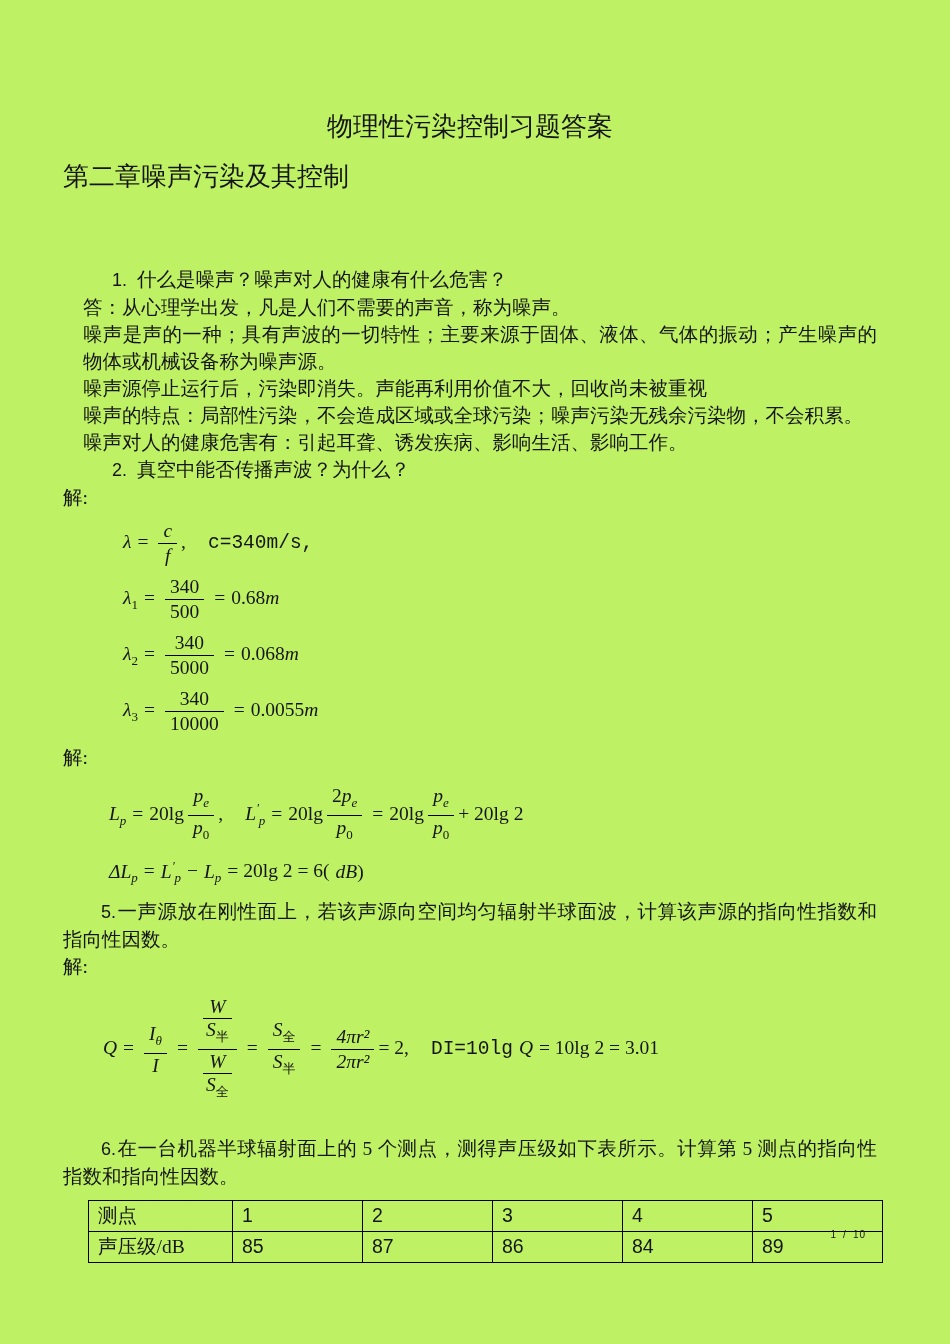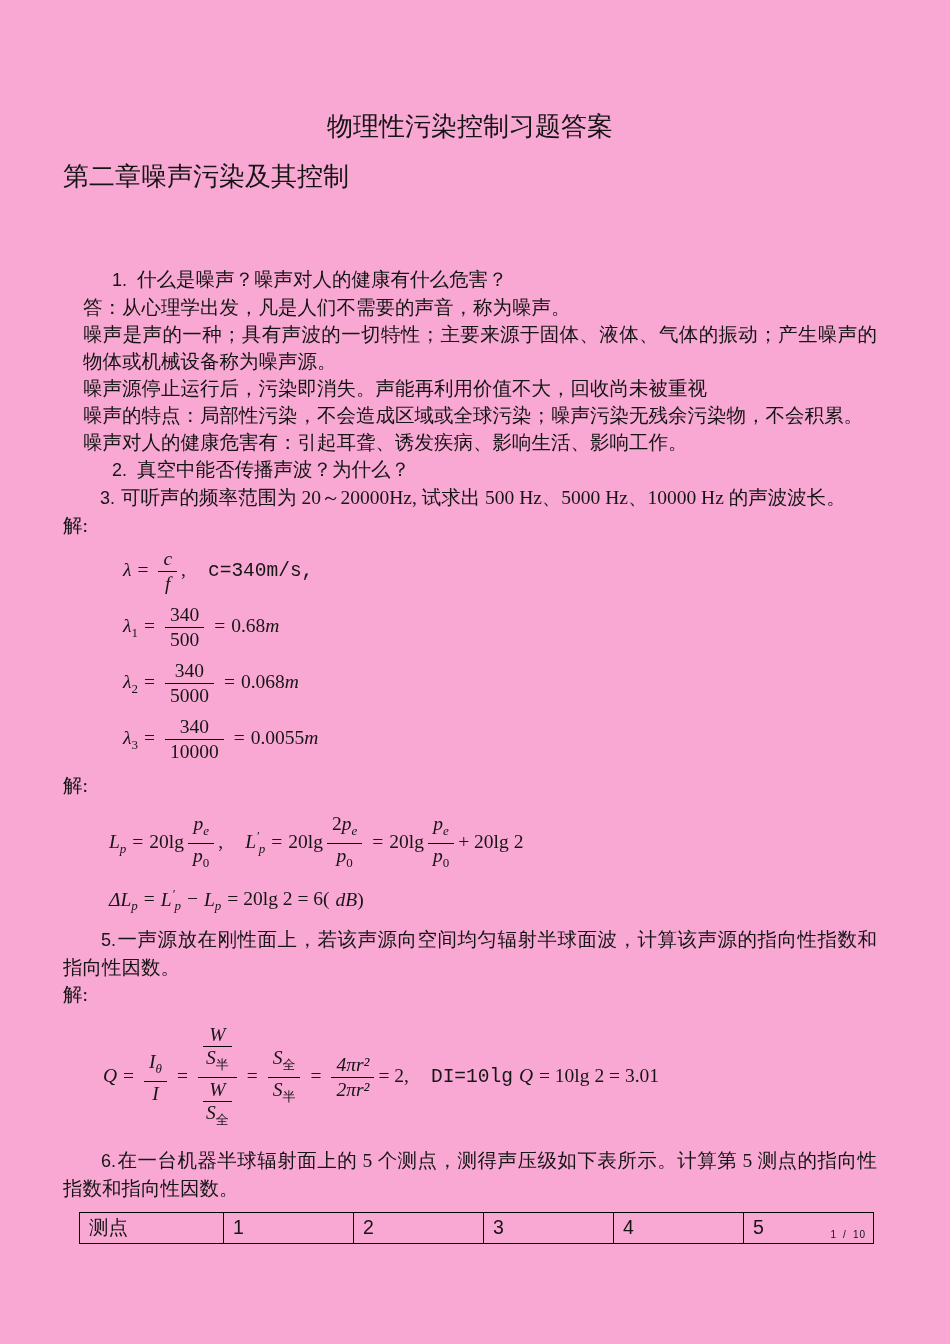--- a/index.html
+++ b/index.html
@@ -1,21 +1,21 @@
 <!DOCTYPE html>
 <html><head>
 <meta charset="utf-8">
 <style>
   html,body { margin:0; padding:0; background:#ffffff; }
   body {
     width:950px; height:1344px; overflow:hidden; position:relative;
     color:#151515;
     font-family:"Liberation Serif","DejaVu Serif",serif;
   }
-  .page { position:relative; width:950px; height:1344px; background:#f9a8d4; }
+  .page { position:relative; width:950px; height:1344px; background:#bef264; }
   .content { padding:112px 73px 0 63px; }
 
   .doc-title {
     text-align:center; font-size:26px; font-weight:400;
     line-height:30px; margin:0 0 20px 0;
   }
   .doc-subtitle {
     text-align:left; font-size:26px; font-weight:400;
     line-height:30px; margin:0 0 74px 0;
   }
@@ -54,21 +54,21 @@
     display:inline-block; vertical-align:middle; text-align:center; margin:0 4px;
   }
   .frac .fn { display:block; border-bottom:1.4px solid #000; padding:0 5px 1px; line-height:22px; }
   .frac .fd { display:block; padding:1px 5px 0; line-height:22px; }
   .frac .frac { margin:0; }
   .frac .frac .fn, .frac .frac .fd { padding:0 3px; }
 
   
   table.meas {
     border-collapse:collapse; table-layout:fixed;
-    width:795px; margin:10px 0 0 16px;
+    width:795px; margin:10px 0 0 25px;
   }
   table.meas td {
     border:1.5px solid #000; height:30px; padding:0 0 0 9px;
     font-size:19.5px; vertical-align:middle;
   }
   td.num {
     font-family:"Liberation Sans","DejaVu Sans",sans-serif; font-size:19px;
   }
 
   .footer {
@@ -89,21 +89,20 @@
 
     <p class="body-line q12"><span class="qnum gap10">1.</span><span>什么是噪声？噪声对人的健康有什么危害？</span></p>
     <p class="body-line indent-a">答：从心理学出发，凡是人们不需要的声音，称为噪声。</p>
     <p class="body-line indent-a">噪声是声的一种；具有声波的一切特性；主要来源于固体、液体、气体的振动；产生噪声的物体或机械设备称为噪声源。</p>
     <p class="body-line indent-a">噪声源停止运行后，污染即消失。声能再利用价值不大，回收尚未被重视</p>
     <p class="body-line indent-a">噪声的特点：局部性污染，不会造成区域或全球污染；噪声污染无残余污染物，不会积累。</p>
     <p class="body-line indent-a">噪声对人的健康危害有：引起耳聋、诱发疾病、影响生活、影响工作。</p>
 
     <p class="body-line q12"><span class="qnum gap10">2.</span><span>真空中能否传播声波？为什么？</span></p>
 
-    <p class="body-line q3"><span class="qnum gap6">3.</span><span>可听声的频率范围为 20～20000Hz, 试求出 500 Hz、5000 Hz、10000 Hz 的声波波长。</span></p>
     <p class="body-line">解:</p>
 
     <div class="mblock">
       <div class="mline m3">
         <span class="it">λ</span><span class="mop">=</span><span class="frac"><span class="fn it">c</span><span class="fd it">f</span></span><span>,</span><span class="mnote">c=340m/s,</span>
       </div>
       <div class="mline m3">
         <span class="it">λ</span><sub>1</sub><span class="mop">=</span><span class="frac"><span class="fn">340</span><span class="fd">500</span></span><span class="mop">=</span><span>0.68</span><span class="it">m</span>
       </div>
       <div class="mline m3">
@@ -127,31 +126,39 @@
 
     <p class="body-line qwrap" style="margin-top:8px;"><span class="qnum gap0">5.</span><span>一声源放在刚性面上，若该声源向空间均匀辐射半球面波，计算该声源的指向性指数和指向性因数。</span></p>
     <p class="body-line">解:</p>
 
     <div class="mblock">
       <div class="mline m5" style="margin-top:16px;">
         <span class="it">Q</span><span class="mop">=</span><span class="frac"><span class="fn"><span class="it">I</span><sub class="it">θ</sub></span><span class="fd it">I</span></span><span class="mop">=</span><span class="frac"><span class="fn"><span class="frac"><span class="fn it">W</span><span class="fd"><span class="it">S</span><sub>半</sub></span></span></span><span class="fd"><span class="frac"><span class="fn it">W</span><span class="fd"><span class="it">S</span><sub>全</sub></span></span></span></span><span class="mop">=</span><span class="frac"><span class="fn"><span class="it">S</span><sub>全</sub></span><span class="fd"><span class="it">S</span><sub>半</sub></span></span><span class="mop">=</span><span class="frac"><span class="fn it">4πr²</span><span class="fd it">2πr²</span></span><span>= 2,</span><span class="mnote">DI=10lg</span><span class="it mop">Q</span><span>= 10lg 2 = 3.01</span>
       </div>
     </div>
 
-    <p class="body-line qwrap" style="margin-top:16px;"><span class="qnum gap0">6.</span><span>在一台机器半球辐射面上的 5 个测点，测得声压级如下表所示。计算第 5 测点的指向性指数和指向性因数。</span></p>
+    <p class="body-line qwrap" style="margin-top:32px;"><span class="qnum gap0">6.</span><span>在一台机器半球辐射面上的 5 个测点，测得声压级如下表所示。计算第 5 测点的指向性指数和指向性因数。</span></p>
 
     <table class="meas">
       <tbody>
           <tr>
         <td style="width:134px;">测点</td>
         <td class="num">1</td>
         <td class="num">2</td>
         <td class="num">3</td>
         <td class="num">4</td>
         <td class="num">5</td>
       </tr>
+      <tr>
+        <td>声压级/dB</td>
+        <td class="num">85</td>
+        <td class="num">87</td>
+        <td class="num">86</td>
+        <td class="num">84</td>
+        <td class="num">89</td>
+      </tr>
     </tbody>
       </table>
 
   </div>
 
   <div class="footer"><span>1</span><span>/</span><span>10</span></div>
 </div>
 
 </body></html>

